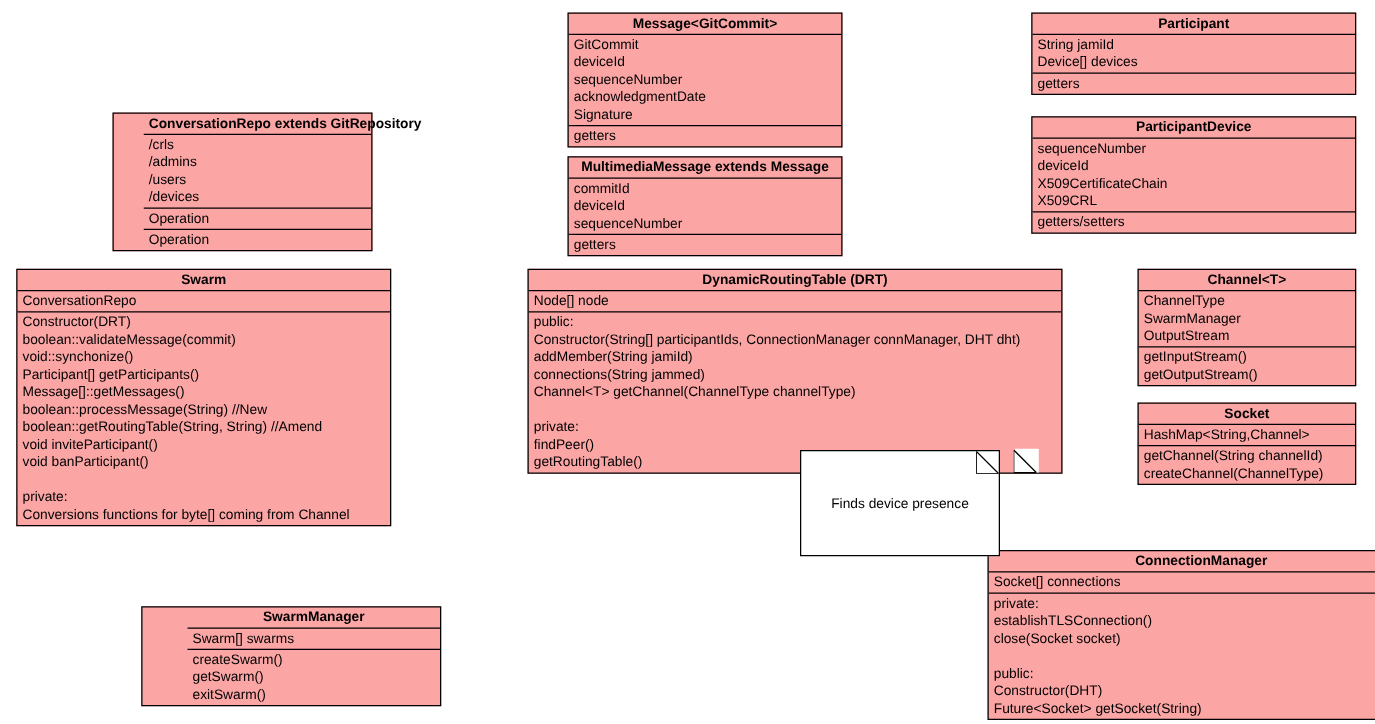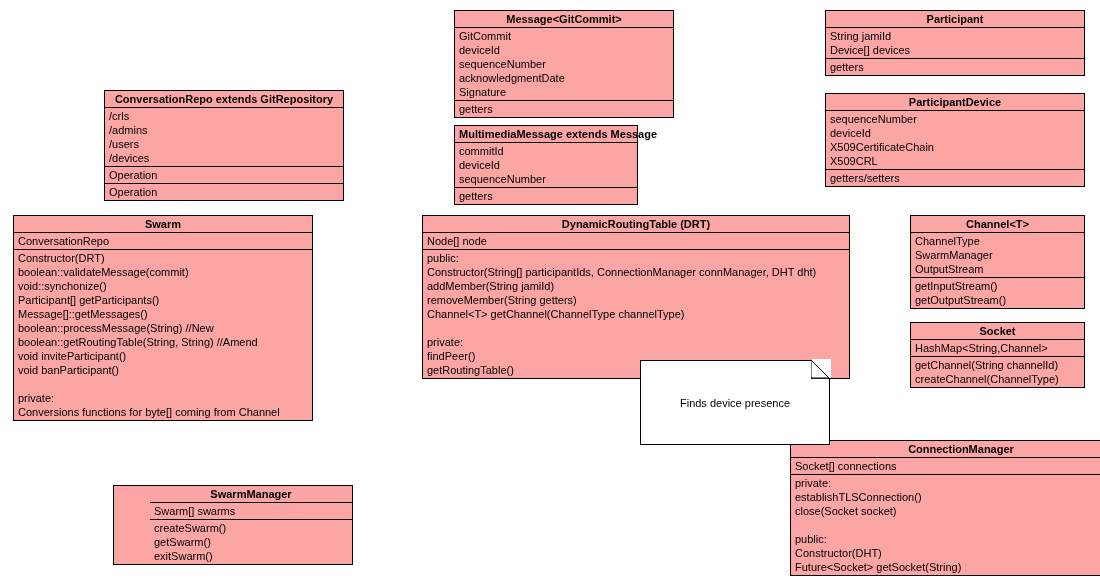--- a/index.html
+++ b/index.html
@@ -57,21 +57,21 @@
     width: 18px;
     height: 18px;
   }
   .note-fold svg {
     display: block;
   }
 </style>
 </head>
 <body>
 
-<div class="class-box" style="left:104px; top:90px; width:240px;">
+<div class="class-box" style="left:90px; top:90px; width:208px;padding-left:24px;">
   <div class="class-title">ConversationRepo extends GitRepository</div>
   <div class="section">
     <div>/crls</div>
     <div>/admins</div>
     <div>/users</div>
     <div>/devices</div>
   </div>
   <div class="section">
     <div>Operation</div>
   </div>
@@ -98,21 +98,21 @@
   <div class="class-title">Participant</div>
   <div class="section">
     <div>String jamiId</div>
     <div>Device[] devices</div>
   </div>
   <div class="section">
     <div>getters</div>
   </div>
 </div>
 
-<div class="class-box" style="left:454px; top:125px; width:184px;">
+<div class="class-box" style="left:454px; top:125px; width:220px;">
   <div class="class-title">MultimediaMessage extends Message</div>
   <div class="section">
     <div>commitId</div>
     <div>deviceId</div>
     <div>sequenceNumber</div>
   </div>
   <div class="section">
     <div>getters</div>
   </div>
 </div>
@@ -153,21 +153,21 @@
 
 <div class="class-box" style="left:422px; top:215px; width:428px;">
   <div class="class-title">DynamicRoutingTable (DRT)</div>
   <div class="section">
     <div>Node[] node</div>
   </div>
   <div class="section">
     <div>public:</div>
     <div>Constructor(String[] participantIds, ConnectionManager connManager, DHT dht)</div>
     <div>addMember(String jamiId)</div>
-    <div>removeMember(String getters)</div>
+    <div>connections(String jammed)</div>
     <div>Channel&lt;T&gt; getChannel(ChannelType channelType)</div>
     <div>&nbsp;</div>
     <div>private:</div>
     <div>findPeer()</div>
     <div>getRoutingTable()</div>
   </div>
 </div>
 
 <div class="class-box" style="left:910px; top:215px; width:175px;">
   <div class="class-title">Channel&lt;T&gt;</div>
@@ -214,21 +214,21 @@
     <div>private:</div>
     <div>establishTLSConnection()</div>
     <div>close(Socket socket)</div>
     <div>&nbsp;</div>
     <div>public:</div>
     <div>Constructor(DHT)</div>
     <div>Future&lt;Socket&gt; getSocket(String)</div>
   </div>
 </div>
 
-<div class="note" style="left:640px; top:360px; width:190px; height:85px;">
+<div class="note" style="left:640px; top:360px; width:160px; height:85px;">
   <div class="note-fold">
     <svg width="18" height="18" viewBox="0 0 18 18">
       <polygon points="0,0 18,18 0,18" fill="#ffffff" stroke="#000" stroke-width="1"></polygon>
       <line x1="0" y1="0" x2="0" y2="18" stroke="#000" stroke-width="1"></line>
       <line x1="0" y1="18" x2="18" y2="18" stroke="#000" stroke-width="1"></line>
     </svg>
   </div>
   <span>Finds device presence</span>
 </div>
 

